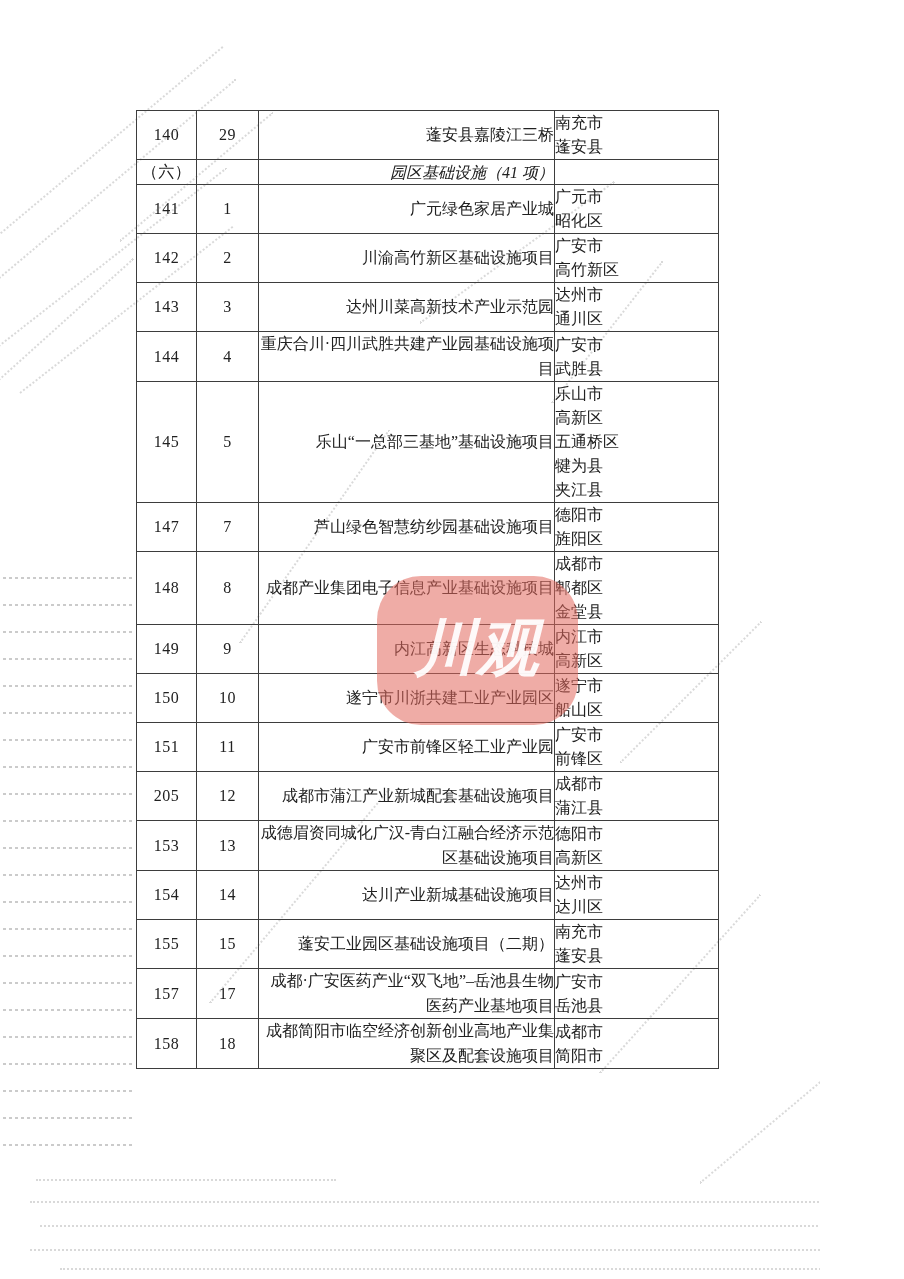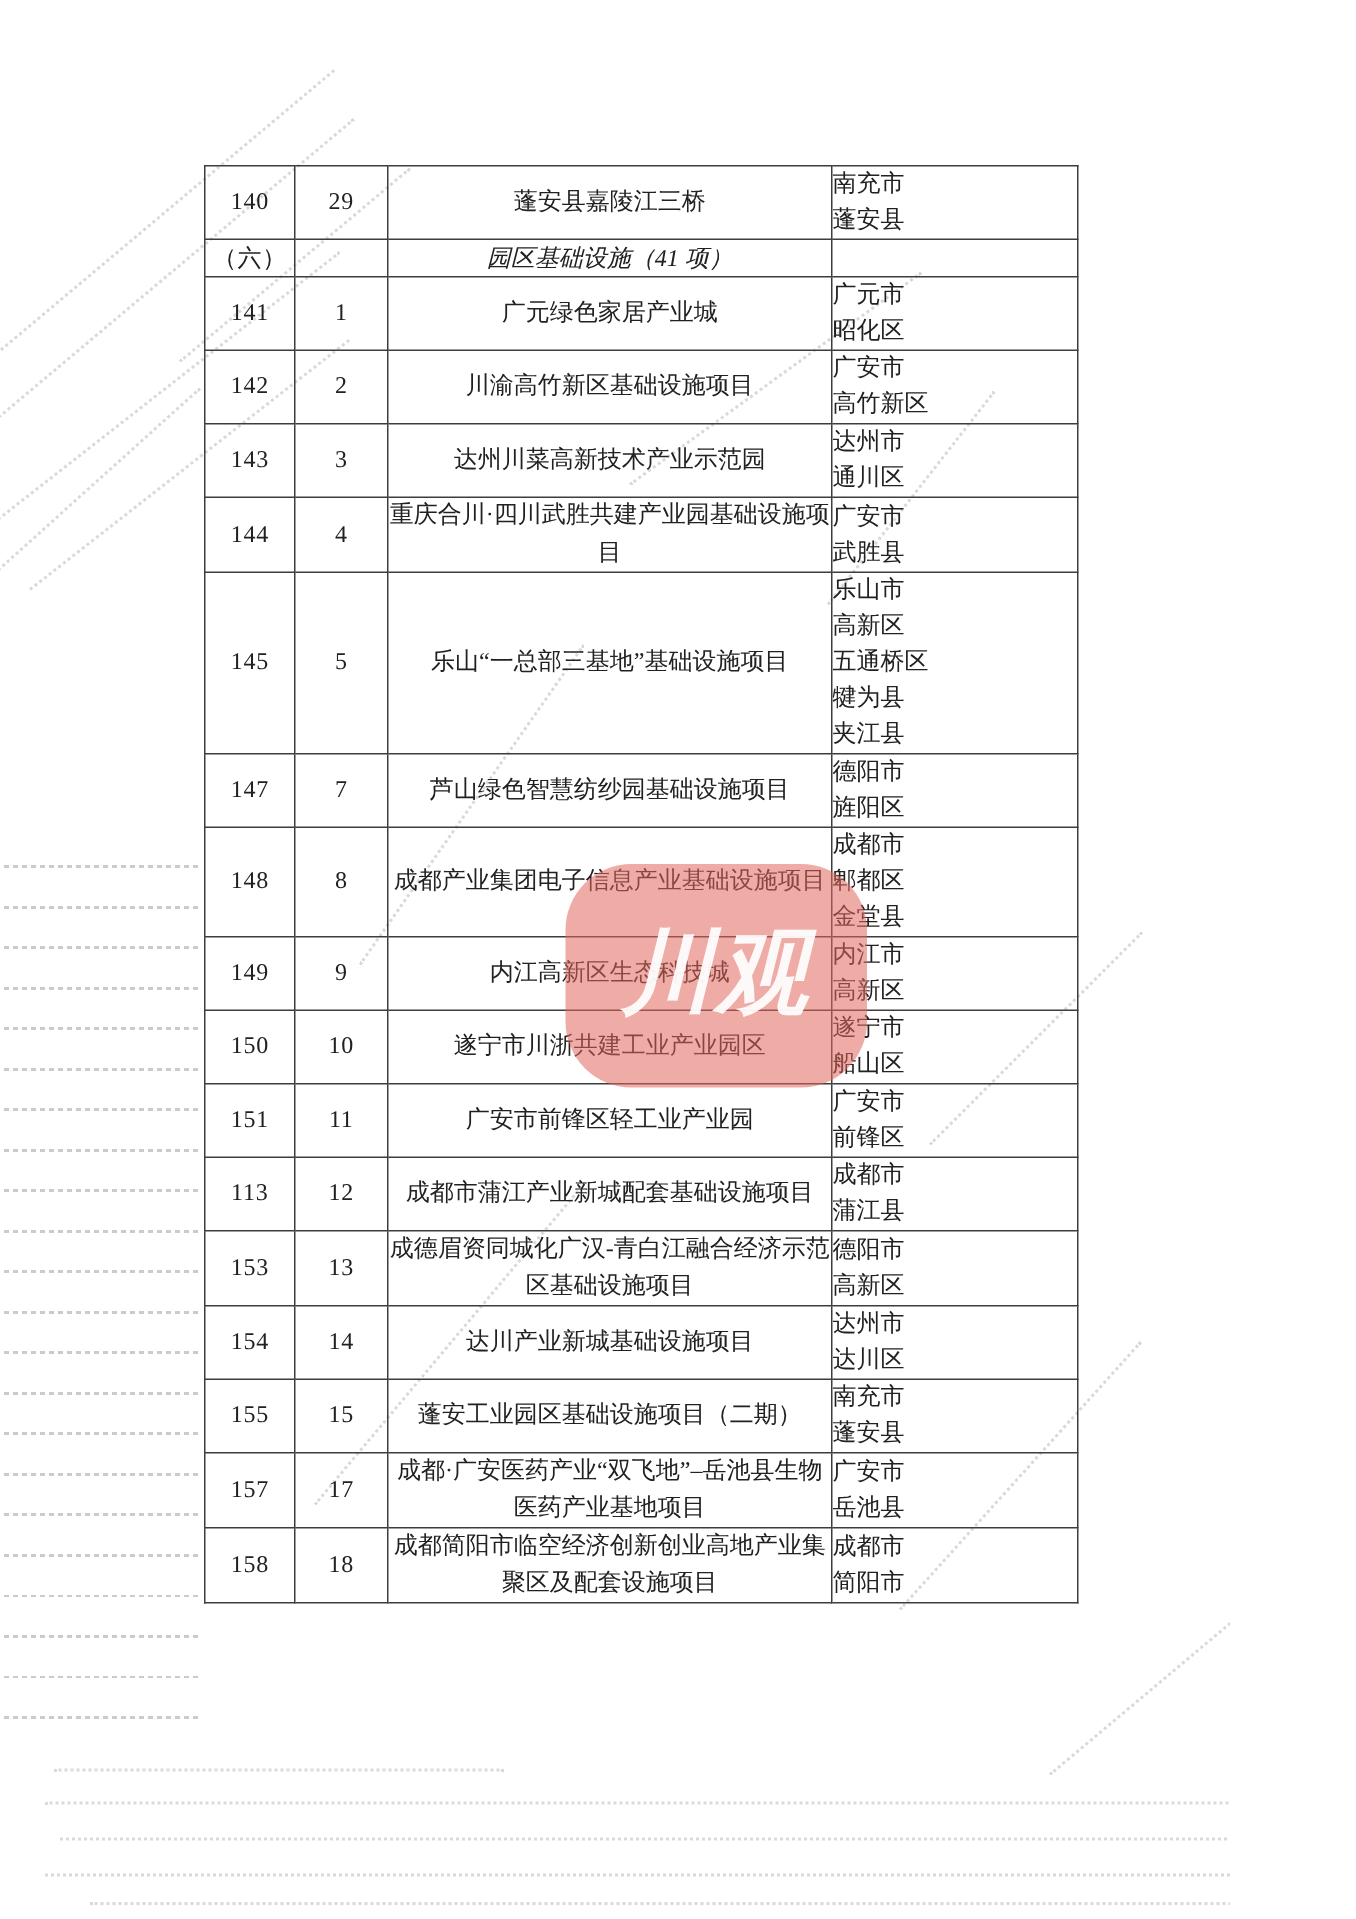--- a/index.html
+++ b/index.html
@@ -43,21 +43,21 @@
   table.doc {
     position:absolute; left:136px; top:110px; width:582px;
     border-collapse:collapse; table-layout:fixed; z-index:2;
   }
   table.doc td {
     border:1px solid #3d3d3d; color:#212121;
     font-size:16px; vertical-align:middle;
     padding:0; overflow:hidden;
   }
   td.c-no, td.c-sub { text-align:center; letter-spacing:.5px; }
-  td.c-name { text-align:center; padding:2px 2px 2px 4px; line-height:24.5px; word-break:break-all; }
+  td.c-name { text-align:right; padding:2px 2px 2px 4px; line-height:24.5px; word-break:break-all; }
   td.c-loc  { text-align:left; line-height:24px; padding:1px 0; }
   tr.data    { height:49px; }
   tr.section { height:25px; }
   tr.section td.c-name { line-height:23px;font-style:italic; }
 
   
   .watermark {
     position:absolute; left:377px; top:576px; width:201px; height:149px;
     border-radius:44px; background:rgba(226,103,93,.55);
     z-index:3; display:flex; align-items:center; justify-content:center;
@@ -206,21 +206,21 @@
         <tr class="data">
           <td class="c-no">151</td>
           <td class="c-sub">11</td>
           <td class="c-name">广安市前锋区轻工业产业园</td>
           <td class="c-loc">
             <div>广安市</div>
             <div>前锋区</div>
           </td>
         </tr>
         <tr class="data">
-          <td class="c-no">113</td>
+          <td class="c-no">205</td>
           <td class="c-sub">12</td>
           <td class="c-name">成都市蒲江产业新城配套基础设施项目</td>
           <td class="c-loc">
             <div>成都市</div>
             <div>蒲江县</div>
           </td>
         </tr>
         <tr class="data">
           <td class="c-no">153</td>
           <td class="c-sub">13</td>

